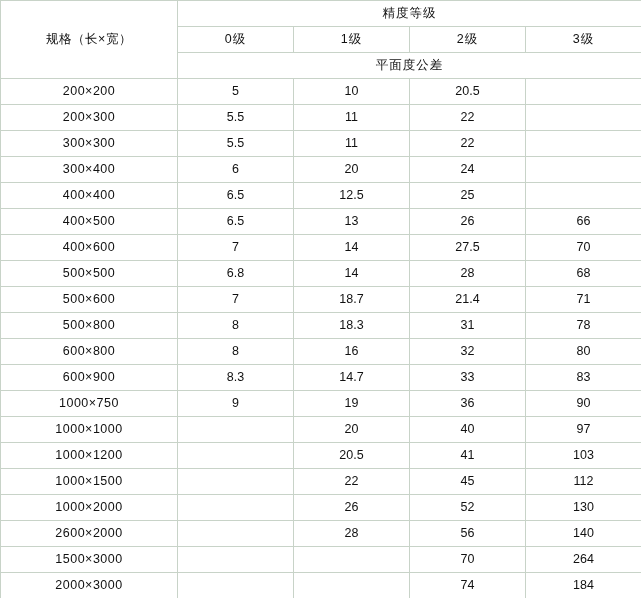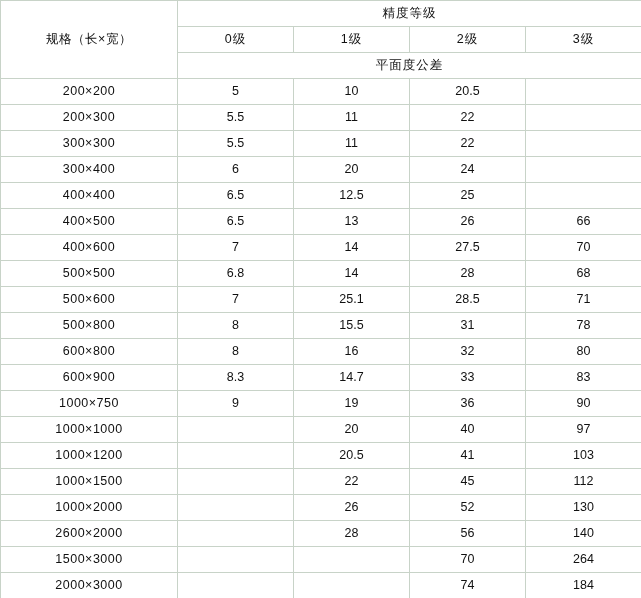--- a/index.html
+++ b/index.html
@@ -138,28 +138,28 @@
       <tr>
         <td class="spec-cell">500×500</td>
         <td class="value-cell">6.8</td>
         <td class="value-cell">14</td>
         <td class="value-cell">28</td>
         <td class="value-cell">68</td>
       </tr>
       <tr>
         <td class="spec-cell">500×600</td>
         <td class="value-cell">7</td>
-        <td class="value-cell">25.1</td>
-        <td class="value-cell">28.5</td>
+        <td class="value-cell">18.7</td>
+        <td class="value-cell">21.4</td>
         <td class="value-cell">71</td>
       </tr>
       <tr>
         <td class="spec-cell">500×800</td>
         <td class="value-cell">8</td>
-        <td class="value-cell">15.5</td>
+        <td class="value-cell">18.3</td>
         <td class="value-cell">31</td>
         <td class="value-cell">78</td>
       </tr>
       <tr>
         <td class="spec-cell">600×800</td>
         <td class="value-cell">8</td>
         <td class="value-cell">16</td>
         <td class="value-cell">32</td>
         <td class="value-cell">80</td>
       </tr>

